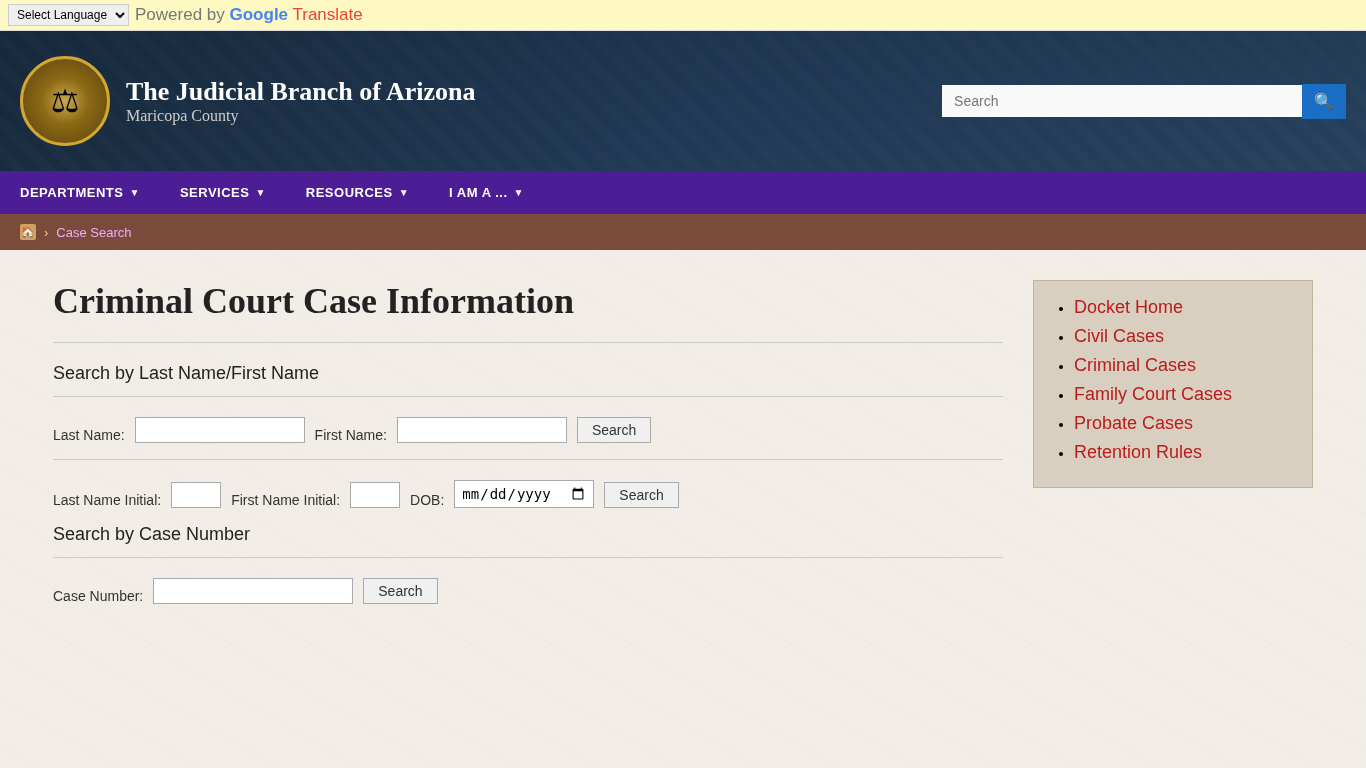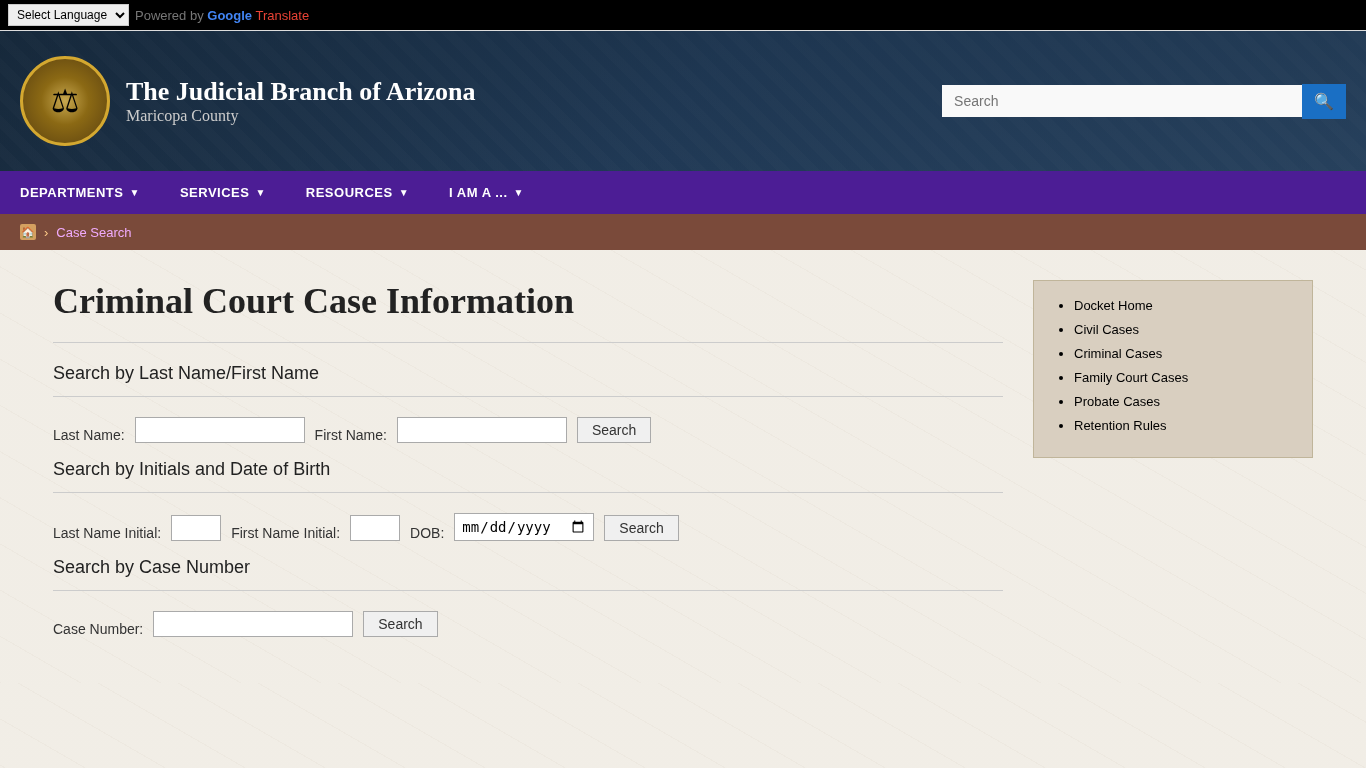--- a/index.html
+++ b/index.html
@@ -1,35 +1,35 @@
 <!DOCTYPE html>
 <html><head>
   <meta charset="utf-8">
   <style>
     * { box-sizing: border-box; margin: 0; padding: 0; }
     body { font-family: Arial, sans-serif; font-size: 14px; background: #f0ece4; }
 
     
     .top-bar {
-      background: #000000;
+      background: #fef9c3;
       padding: 4px 8px;
       font-size: 12px;
       color: #555;
       display: flex;
       align-items: center;
       gap: 6px;
       border-bottom: 1px solid #ddd;
     }
     .top-bar select {
       font-size: 12px;
       padding: 2px 4px;
       border: 1px solid #ccc;
     }
     .powered-by {
-      font-size: 13px;
+      font-size: 17px;
       color: #777;
     }
     .powered-by span.google { color: #4285F4; font-weight: bold; }
     .powered-by span.translate { color: #EA4335; }
 
     
     .site-header {
       position: relative;
       background: linear-gradient(135deg, #1a2a3a 0%, #2c4a6e 50%, #3a5a7e 100%);
       height: 140px;
@@ -220,23 +220,23 @@
       padding: 16px 20px;
     }
     .sidebar-box ul {
       list-style: disc;
       padding-left: 20px;
     }
     .sidebar-box ul li {
       margin-bottom: 8px;
     }
     .sidebar-box ul li a {
-      color: #000000;
+      color: #b91c1c;
       text-decoration: none;
-      font-size: 13px;
+      font-size: 18px;
     }
 
     
     body {
       background: 
         linear-gradient(rgba(240,236,228,0.92), rgba(240,236,228,0.92)),
         repeating-linear-gradient(
           30deg,
           #c8c0b0 0px, #c8c0b0 1px,
           transparent 1px, transparent 40px
@@ -310,21 +310,20 @@
       <div class="search-form-row">
         <label class="form-label">Last Name:</label>
         <input type="text" class="form-input input-name" style="">
         <label class="form-label">First Name:</label>
         <input type="text" class="form-input input-name" style="">
         <button class="search-btn">Search</button>
       </div>
     </div>
 
     <div class="search-section">
-      <div class="search-section-title">Search by Initials and Date of Birth</div>
       <hr class="section-divider">
       <div class="search-form-row">
         <label class="form-label">Last Name Initial:</label>
         <input type="text" class="form-input input-initial" style="">
         <label class="form-label">First Name Initial:</label>
         <input type="text" class="form-input input-initial" style="">
         <label class="form-label">DOB:</label>
         <input type="date" class="form-input input-dob" placeholder="mm/dd/yyyy" style="">
         <button class="search-btn">Search</button>
       </div>

